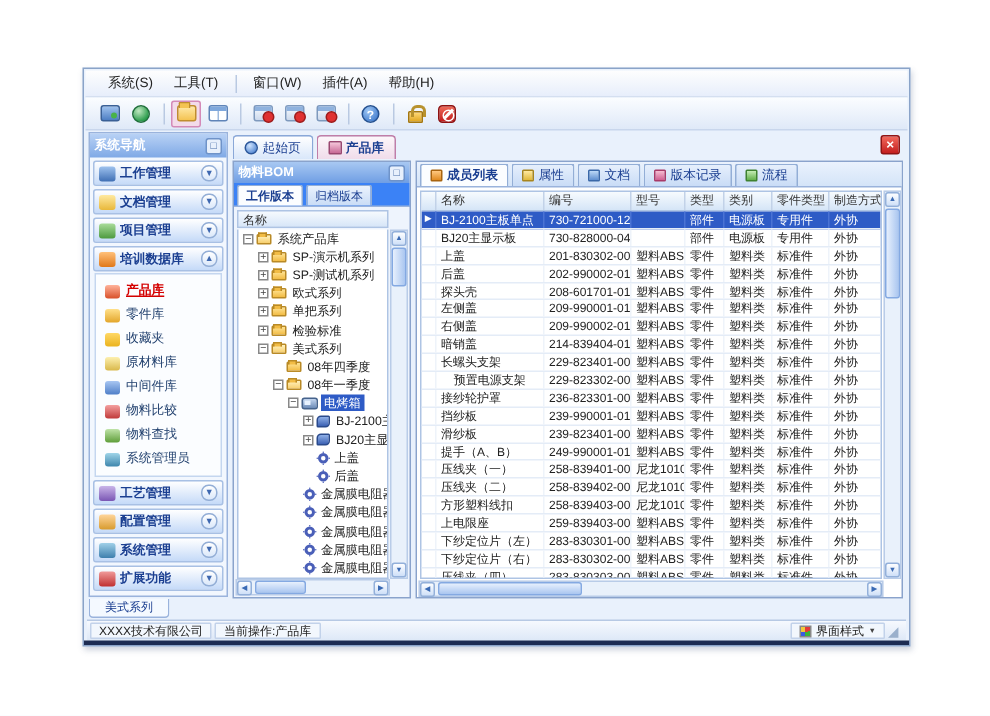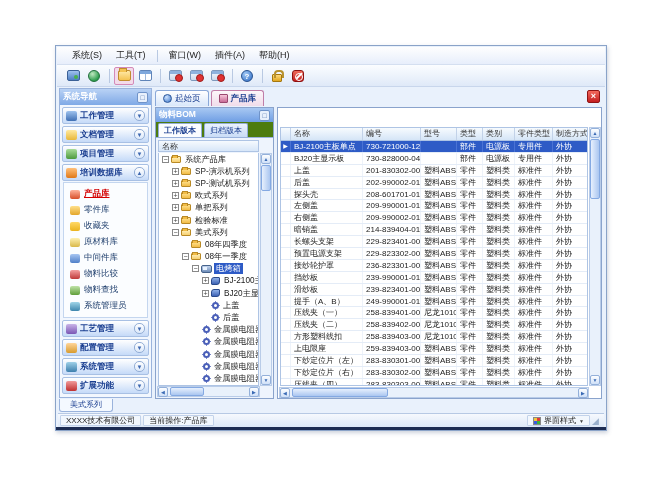--- a/index.html
+++ b/index.html
@@ -87,21 +87,21 @@
   .tabs-close { position:absolute; right:2px; top:2px; width:13px; height:13px; border-radius:2px;
     background:linear-gradient(#f2685c,#c41f1f); border:1px solid #8f1414; color:#fff; font-size:9px; line-height:11px;
     text-align:center; font-weight:bold; }
 
   .panel { position:absolute; top:19px; bottom:0; background:#fff; border:1px solid #8aa3cc; }
   
   .bom { left:0; width:119px; background:#eef4fd; }
   .bom-head { height:14px; background:linear-gradient(#a8c8f2,#6f9ee4); color:#fff; font-size:8.5px; font-weight:bold;
     display:flex; align-items:center; padding:0 3px; }
   .bom-head span:first-child { flex:1; }
-  .bom-tabs { height:16px; display:flex; align-items:flex-end; padding:1px 2px 0 2px; background:#4d7c0f; border-bottom:1px solid #9ab3dc; }
+  .bom-tabs { height:16px; display:flex; align-items:flex-end; padding:1px 2px 0 2px; background:#3b82f6; border-bottom:1px solid #9ab3dc; }
   .btab { height:14px; padding:0 5px; font-size:8px; color:#1b3f91; border:1px solid #93aed6; border-bottom:none;
     border-radius:2px 2px 0 0; background:linear-gradient(#eaf2fd,#c9dcf6); display:flex; align-items:center; margin-right:2px; }
   .btab.active { background:#fbfdff; font-weight:bold; }
   .tree-head { height:12px; margin:2px 14px 0 2px; background:linear-gradient(#f6fafe,#d7e6f8); border:1px solid #aec4e4;
     font-size:8px; color:#333; padding:0 3px; line-height:11px; }
   .tree { position:absolute; left:2px; top:45px; right:14px; bottom:12px; background:#fff; border:1px solid #aec4e4; border-top:none; overflow:hidden; }
   .trow { height:12.2px; display:flex; align-items:center; font-size:8.2px; color:#222; white-space:nowrap; }
   .exp { width:7px; height:7px; flex:none; border:1px solid #888; background:#fff; color:#444; font-size:7px; line-height:5px; text-align:center; margin-right:2px; }
   .tico { flex:none; margin-right:2px; position:relative; }
   .t-folder,.t-folder-open { width:10px; height:7px; background:linear-gradient(#ffe394,#f2bc45); border:1px solid #b98a26; border-radius:1px; }
@@ -424,20 +424,42 @@
         </div>
         <div class="hscroll" style="left:1px; right:13px; bottom:1px;">
           <div class="sbtn">◀</div>
           <div class="sthumbh" style="width:34px; margin-left:2px;"></div>
           <div style="flex:1"></div>
           <div class="sbtn">▶</div>
         </div>
       </div>
 
       <div class="panel grid">
+        <div class="gtabs">
+            <div class="gtab active">
+              <span class="gtico g0"></span>
+              <span>成员列表</span>
+            </div>
+            <div class="gtab">
+              <span class="gtico g1"></span>
+              <span>属性</span>
+            </div>
+            <div class="gtab">
+              <span class="gtico g2"></span>
+              <span>文档</span>
+            </div>
+            <div class="gtab">
+              <span class="gtico g3"></span>
+              <span>版本记录</span>
+            </div>
+            <div class="gtab">
+              <span class="gtico g4"></span>
+              <span>流程</span>
+            </div>
+          </div>
         <div class="gtable">
             <div class="gh">
               <span class="c ind" style="width: 10px;"></span>
               <span class="c" style="width: 72px;">名称</span>
               <span class="c" style="width: 58px;">编号</span>
               <span class="c" style="width: 36px;">型号</span>
               <span class="c" style="width: 26px;">类型</span>
               <span class="c" style="width: 32px;">类别</span>
               <span class="c" style="width: 38px;">零件类型</span>
               <span class="c" style="width: 38px;">制造方式</span>
@@ -527,21 +549,21 @@
               <span class="c" style="width: 72px;">长螺头支架</span>
               <span class="c" style="width: 58px;">229-823401-00I</span>
               <span class="c" style="width: 36px;">塑料ABS</span>
               <span class="c" style="width: 26px;">零件</span>
               <span class="c" style="width: 32px;">塑料类</span>
               <span class="c" style="width: 38px;">标准件</span>
               <span class="c" style="width: 38px;">外协</span>
             </div>
             <div class="gr">
               <span class="c ind" style="width: 10px;"></span>
-              <span class="c" style="width: 72px;">预置电源支架</span>
+              <span class="c" style="width: 72px; text-align: center;">预置电源支架</span>
               <span class="c" style="width: 58px;">229-823302-00I</span>
               <span class="c" style="width: 36px;">塑料ABS</span>
               <span class="c" style="width: 26px;">零件</span>
               <span class="c" style="width: 32px;">塑料类</span>
               <span class="c" style="width: 38px;">标准件</span>
               <span class="c" style="width: 38px;">外协</span>
             </div>
             <div class="gr">
               <span class="c ind" style="width: 10px;"></span>
               <span class="c" style="width: 72px;">接纱轮护罩</span>

